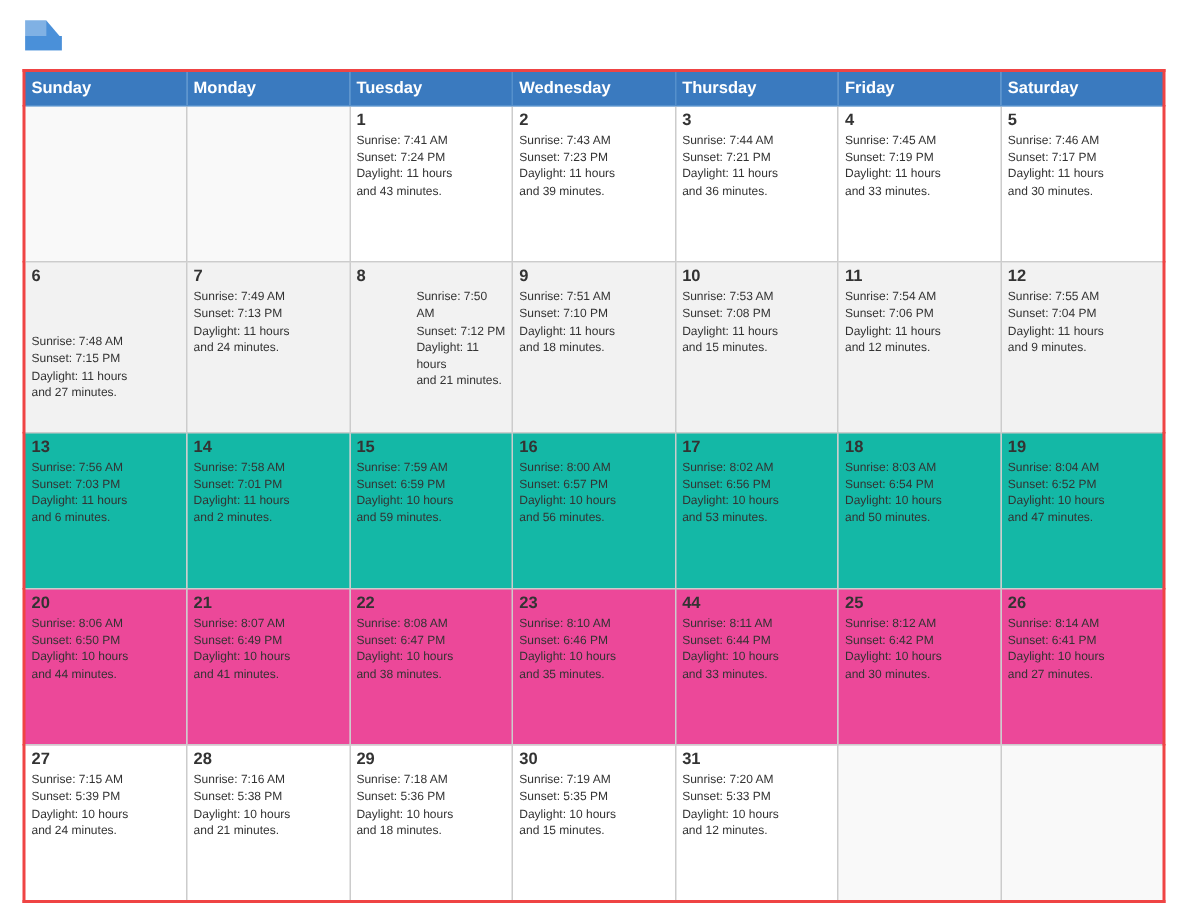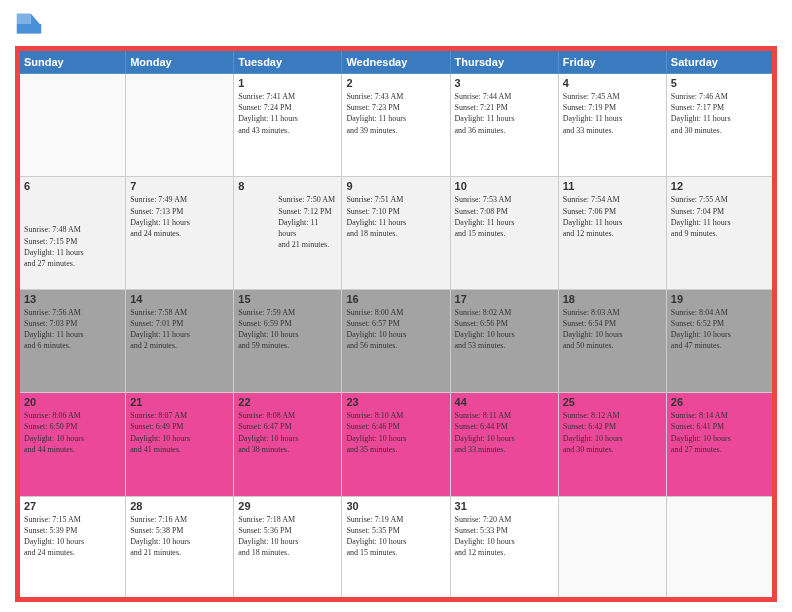--- a/index.html
+++ b/index.html
@@ -50,21 +50,21 @@
       color: #333;
       line-height: 1.1;
     }
     .subtitle {
       font-size: 14px;
       color: #555;
       margin-top: 2px;
     }
     .calendar {
       flex: 1;
-      border: 5px solid #ef4444;
+      border: 2px solid #ef4444;
       border-collapse: collapse;
       width: 100%;
       table-layout: fixed;
     }
     .calendar th {
       background: #3a7abf;
       color: #fff;
       font-size: 11px;
       font-weight: bold;
       padding: 5px 4px;
@@ -86,21 +86,20 @@
     .day-num {
       font-size: 11px;
       font-weight: bold;
       display: block;
       margin-bottom: 2px;
     }
     .day-info {
       font-size: 8px;
       line-height: 1.4;
       color: #333;
-      font-family: Liberation Serif, serif;
     }
   </style>
 </head>
 <body>
 
 <div class="page">
   <div class="header">
     <div class="logo">
       <svg class="logo-icon" viewBox="0 0 32 32">
         <rect x="0" y="0" width="32" height="32" fill="white"></rect>
@@ -215,21 +214,21 @@
 and 12 minutes.</div>
           </td>
           <td>
             <span class="day-num">12</span>
             <div class="day-info" style="white-space: pre-line;">Sunrise: 7:55 AM
 Sunset: 7:04 PM
 Daylight: 11 hours
 and 9 minutes.</div>
           </td>
         </tr>
-        <tr style="background: #a3a3a3;">
+        <tr style="background: #14b8a6;">
           <td>
             <span class="day-num">13</span>
             <div class="day-info" style="white-space: pre-line;">Sunrise: 7:56 AM
 Sunset: 7:03 PM
 Daylight: 11 hours
 and 6 minutes.</div>
           </td>
           <td>
             <span class="day-num">14</span>
             <div class="day-info" style="white-space: pre-line;">Sunrise: 7:58 AM

